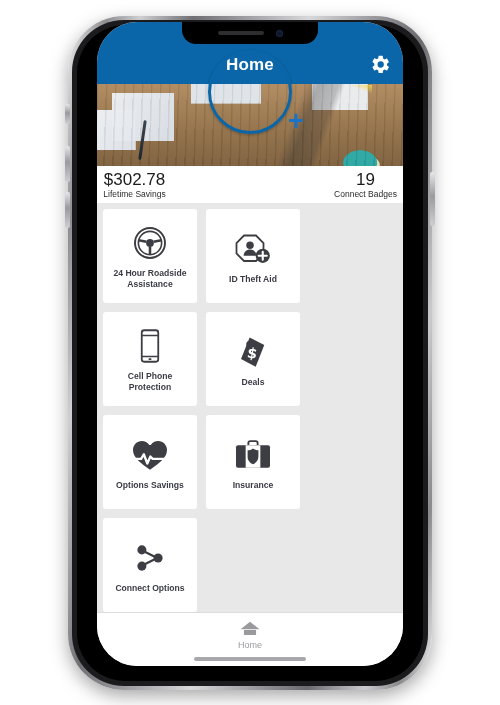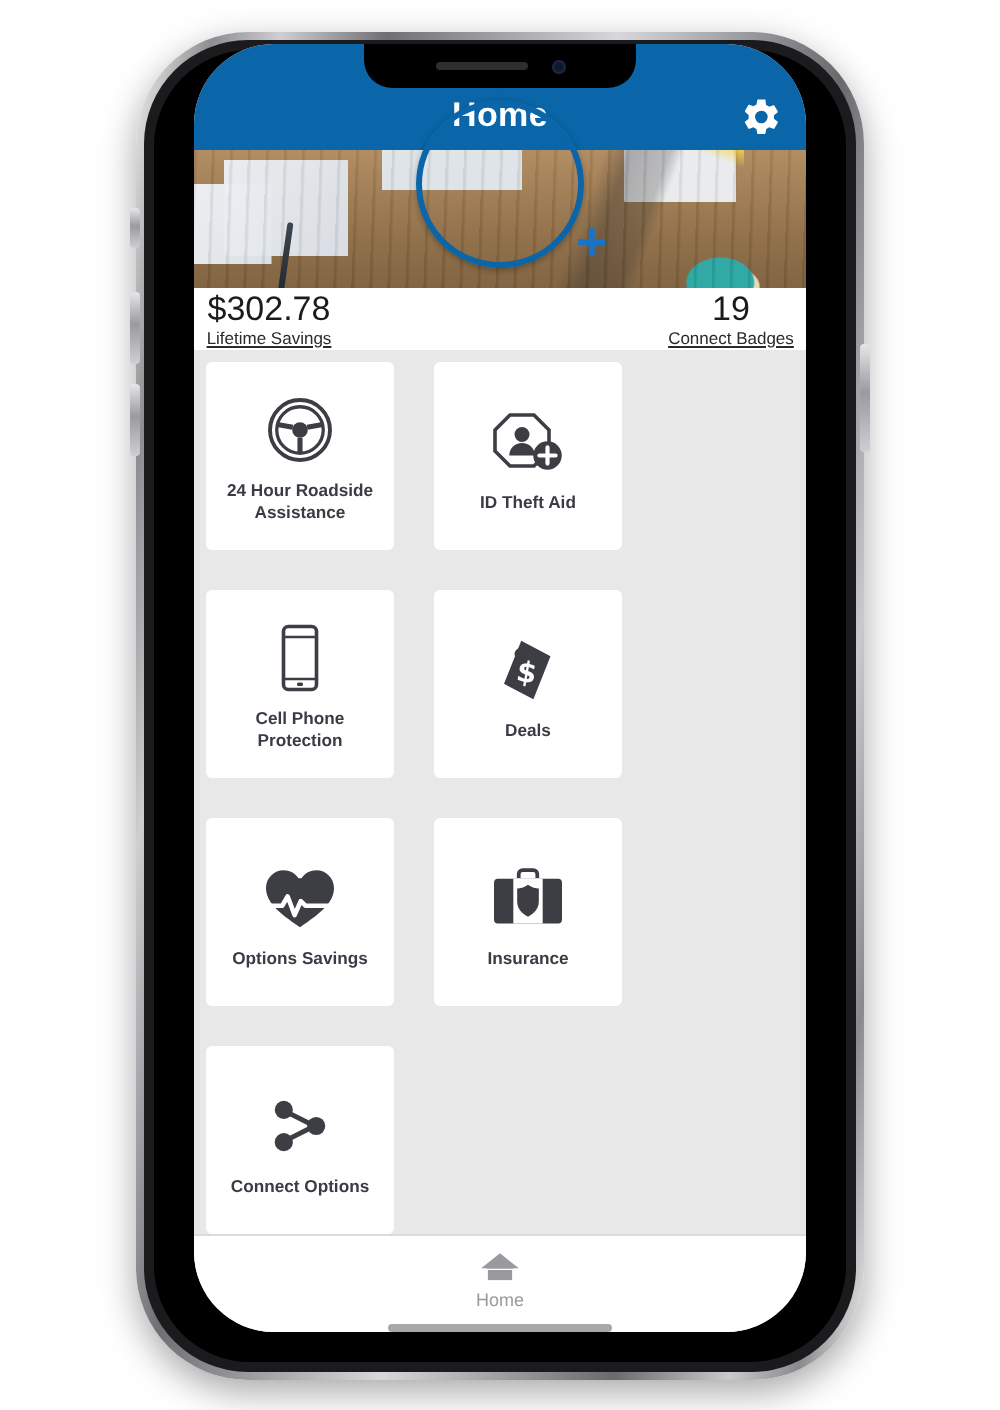--- a/index.html
+++ b/index.html
@@ -194,26 +194,26 @@
     position:relative;
     height: 42px;
     background:#fff;
     display:flex;
     align-items:center;
     z-index: 10;
     gap: 32px;
   }
   .stat { flex:1; text-align:center; padding-top:1px; }
   .stat .val { font-size:17px; color:#1b1b1b; line-height:1.05; }
-  .stat .lbl { font-size:8.5px; color:#2a2a2a; text-decoration:underline; margin-top:0; }
+  .stat .lbl { font-size:8.5px; color:#2a2a2a; margin-top:0; }
   .stat-spacer { width: 92px; }
 
   
   .grid-area { background:#e8e8e8; padding: 6px 6px 0 6px; }
-  .grid { display:flex; flex-wrap:wrap; gap:20px; }
+  .grid { display:flex; flex-wrap:wrap; gap:9px; }
   .tile {
     width: 94px;
     height: 94px;
     background:#fff;
     border-radius:3px;
     display:flex;
     flex-direction:column;
     align-items:center;
     justify-content:center;
     padding: 6px 5px;

